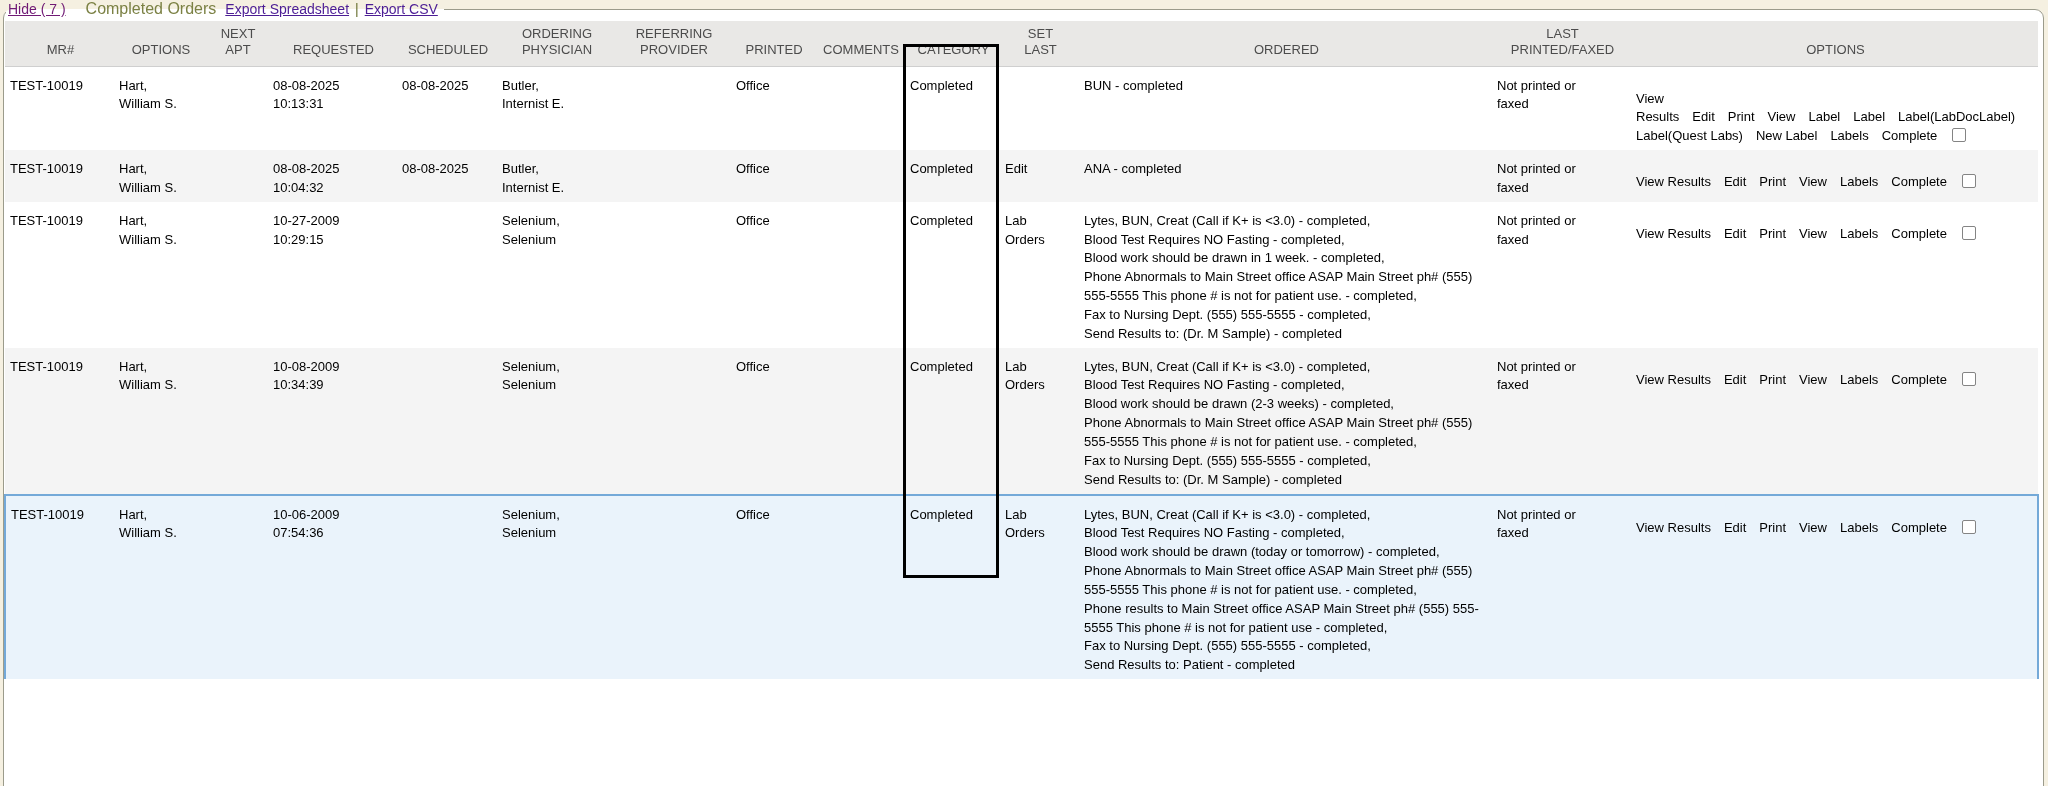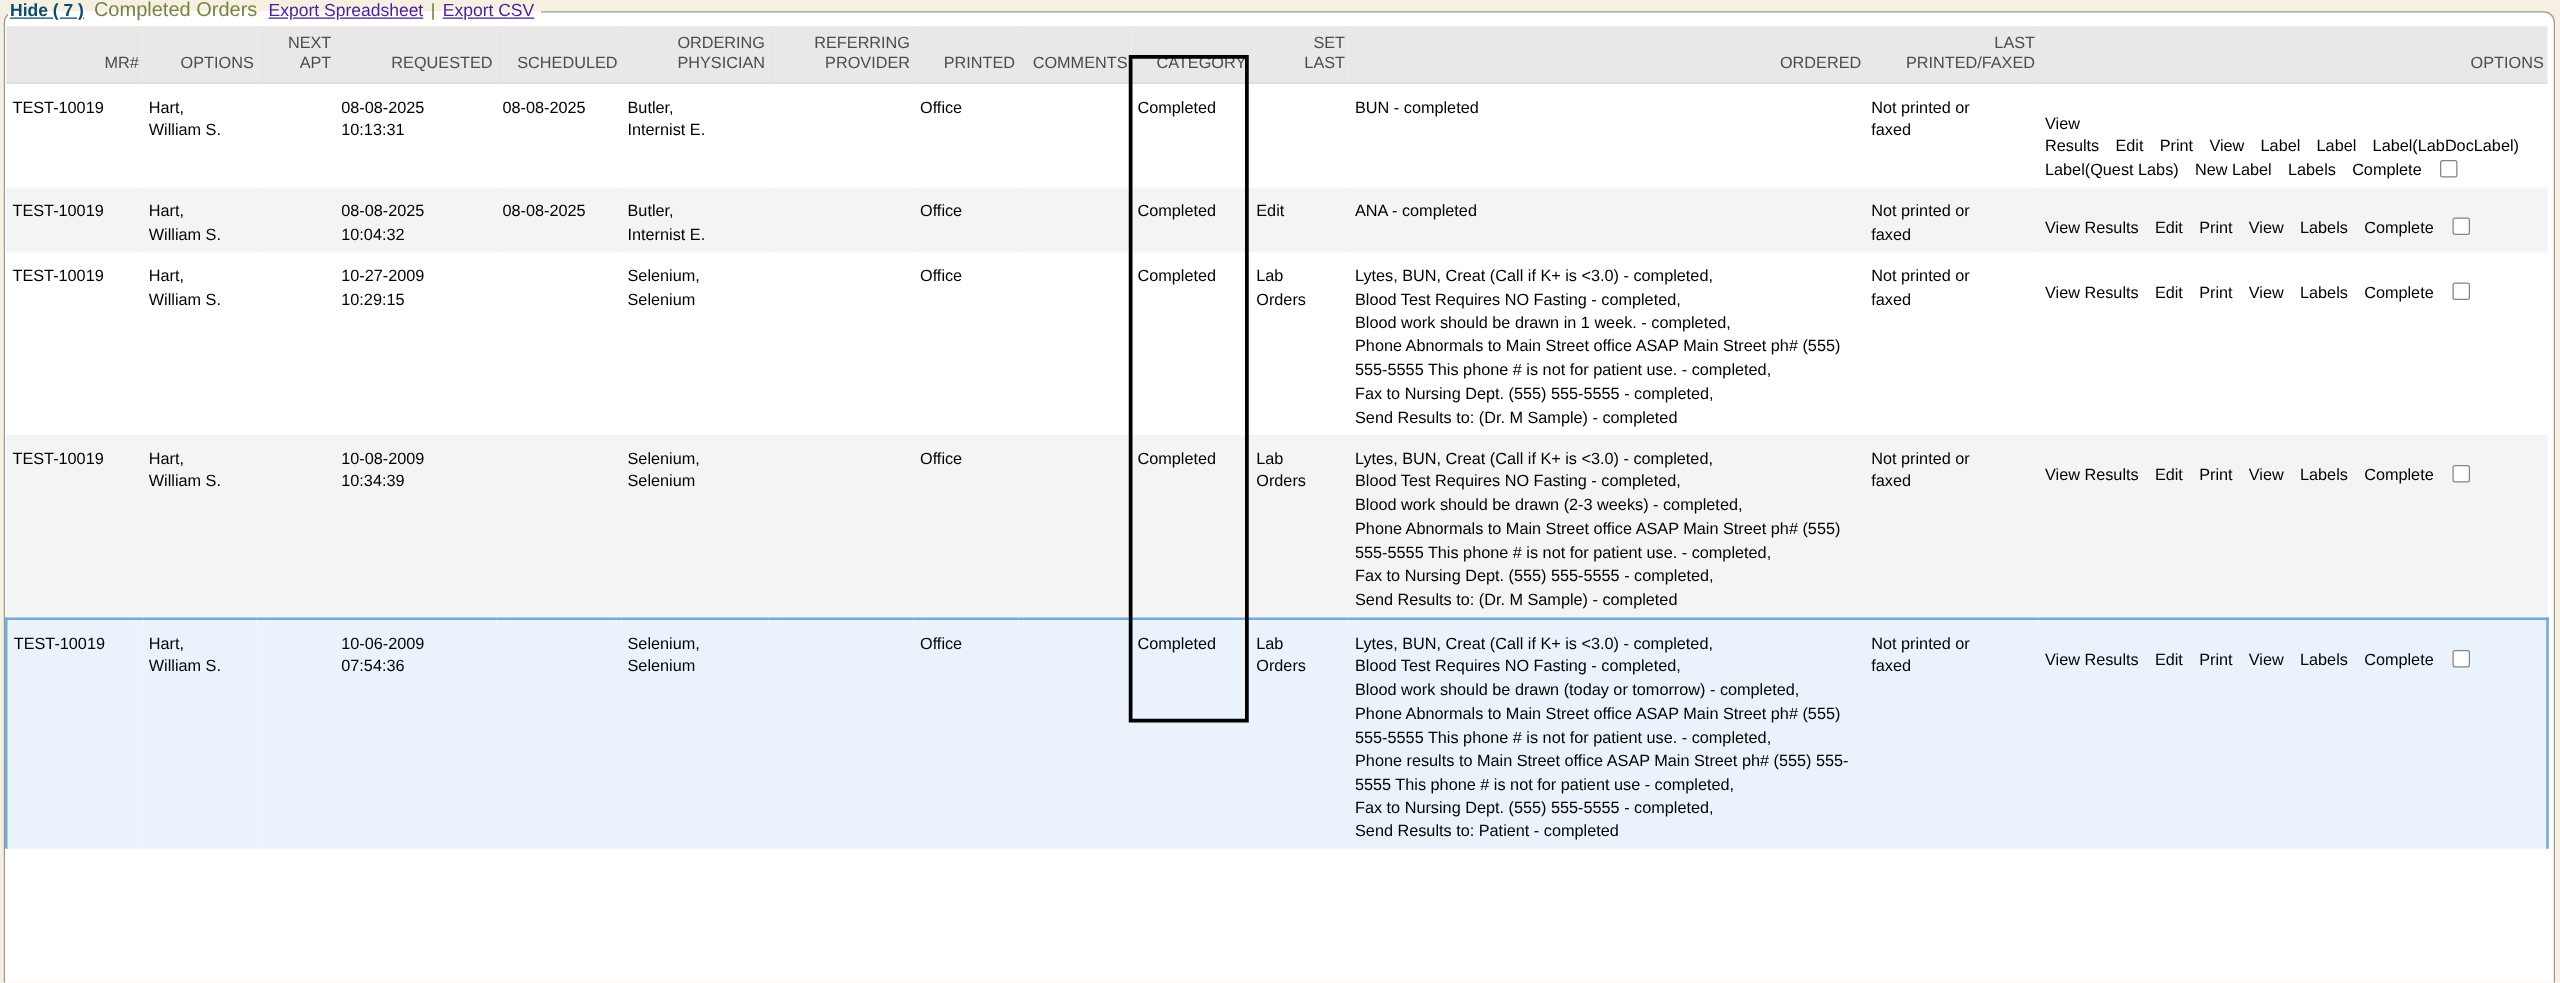--- a/index.html
+++ b/index.html
@@ -22,23 +22,23 @@
     border-radius: 9px;
     background: #ffffff;
   }
   legend.panel-legend {
     margin-left: 2px;
     padding: 0 6px 0 2px;
     background: transparent;
     white-space: nowrap;
   }
   .hide-link {
-    font-size: 14px; font-weight: bold;
-    color: #0c4a6e; text-decoration: underline;
-    margin-right: 8px;
+    font-size: 14px; font-weight: normal;
+    color: #701a75; text-decoration: underline;
+    margin-right: 20px;
   }
   .panel-title {
     font-size: 16px;
     color: #7b8144;
     margin-right: 9px;
   }
   .export-link {
     font-size: 14px;
     color: #4c1d95; text-decoration: underline;
   }
@@ -48,21 +48,21 @@
     width: 2033px;
     border-collapse: collapse;
     table-layout: fixed;
   }
   thead th {
     background: #e9e8e6;
     border-bottom: 1px solid #cfcfcf;
     font-weight: normal;
     font-size: 13px;
     color: #4c4c4c;
-    text-align: right;
+    text-align: center;
     vertical-align: bottom;
     padding: 5px 3px 7px 5px;
     white-space: pre-line;
     line-height: 1.25;
   }
   thead th .hdr-link { cursor: pointer; }
   tbody td {
     vertical-align: top;
     padding: 10px 4px 4px 5px;
     line-height: 1.45;

